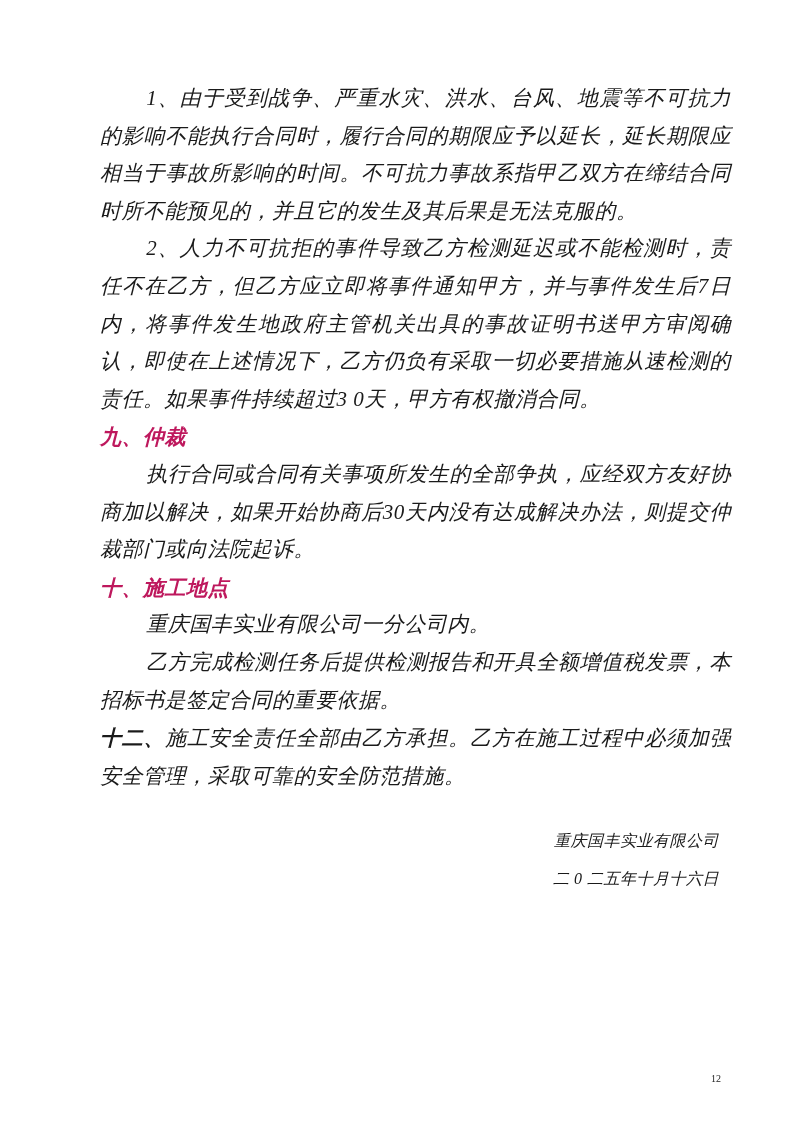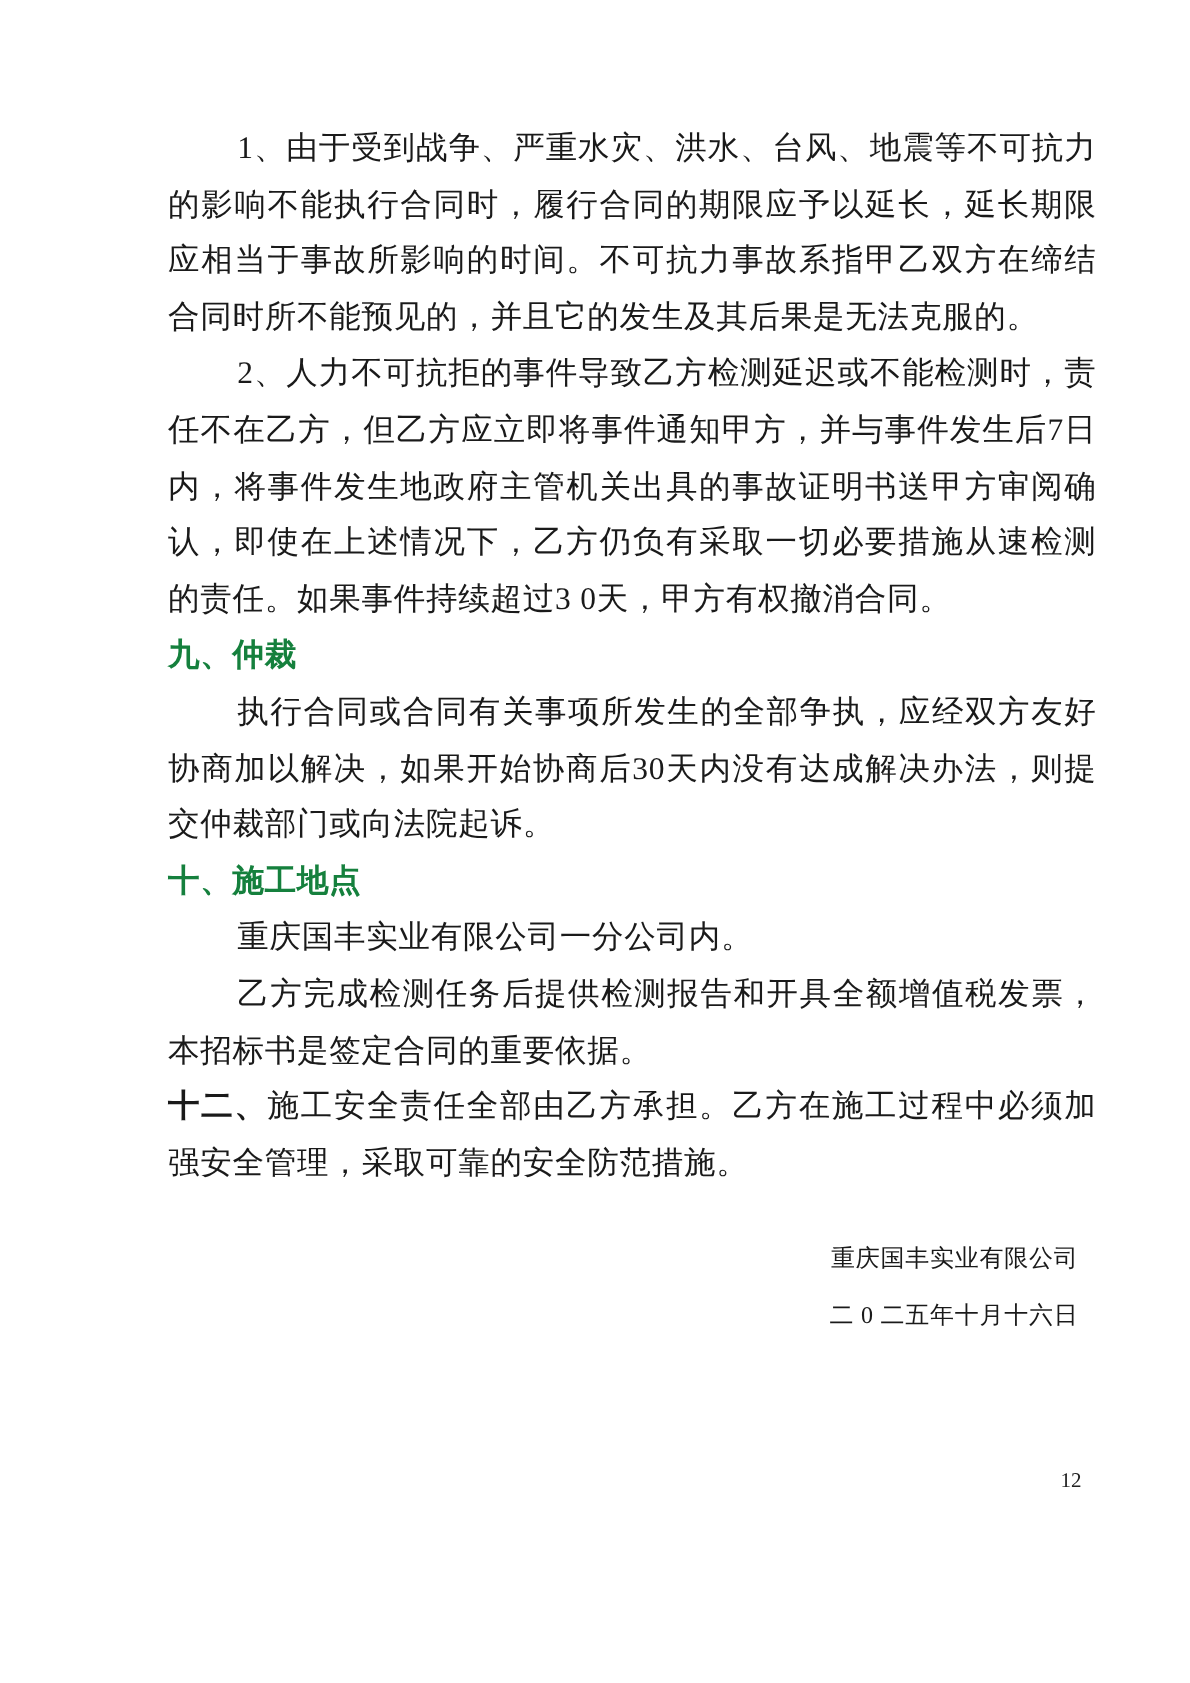--- a/index.html
+++ b/index.html
@@ -11,59 +11,60 @@
     position: relative;
     width: 793px;
     height: 1122px;
     background: #ffffff;
     color: #1a1a1a;
     overflow: hidden;
   }
   .content {
     position: absolute;
     top: 80px;
-    left: 112px;
+    left: 100px;
     right: 62px;
+    font-style: italic;
   }
   .para {
     font-size: 21px;
     line-height: 37.6px;
     text-align: justify;
     text-justify: inter-ideograph;
     letter-spacing: 0.5px;
   }
   .para.indent {
     text-indent: 2.2em;
   }
   .hd {
     font-family: "Liberation Sans", "DejaVu Sans", sans-serif;
     font-weight: bold;
     font-size: 21px;
     line-height: 37.6px;
-    color: #15803d;
+    color: #be185d;
     letter-spacing: 0.5px;
   }
   h3.hd { text-align: left; }
   .lead-bold {
     font-family: "Liberation Sans", "DejaVu Sans", sans-serif;
     font-weight: bold;
   }
   .signature {
     margin-top: 27px;
     font-size: 16px;
     line-height: 37.6px;
     text-align: right;
     padding-right: 12px;
     letter-spacing: 0.5px;
   }
   .page-number {
     position: absolute;
-    top: 980px;
+    top: 1073px;
     right: 72px;
-    font-size: 14px;
+    font-size: 10px;
     font-family: "Liberation Serif", "DejaVu Serif", serif;
     color: #222222;
   }
 </style>
 </head>
 <body>
 
 <div class="page">
   <div class="content">
 

